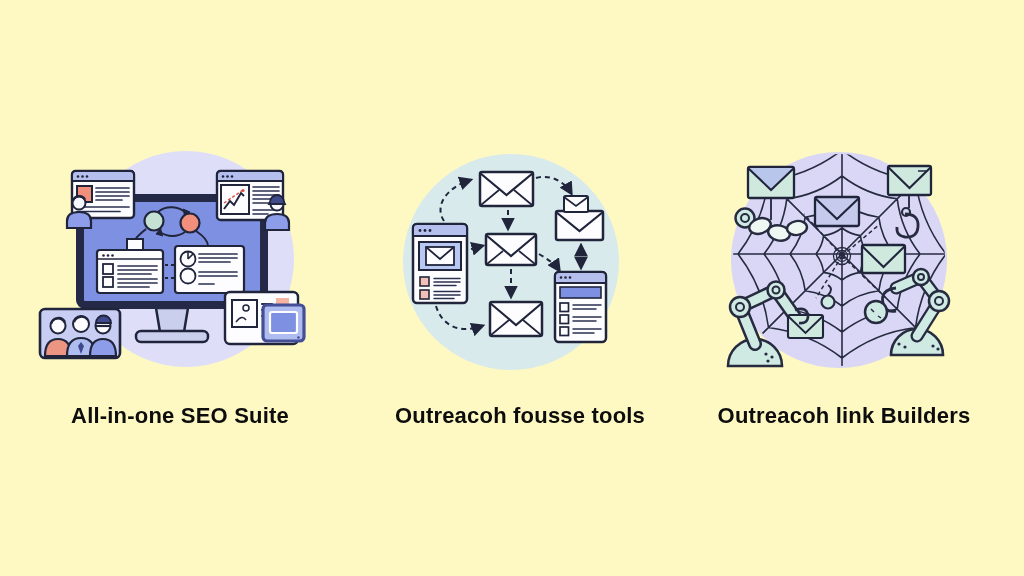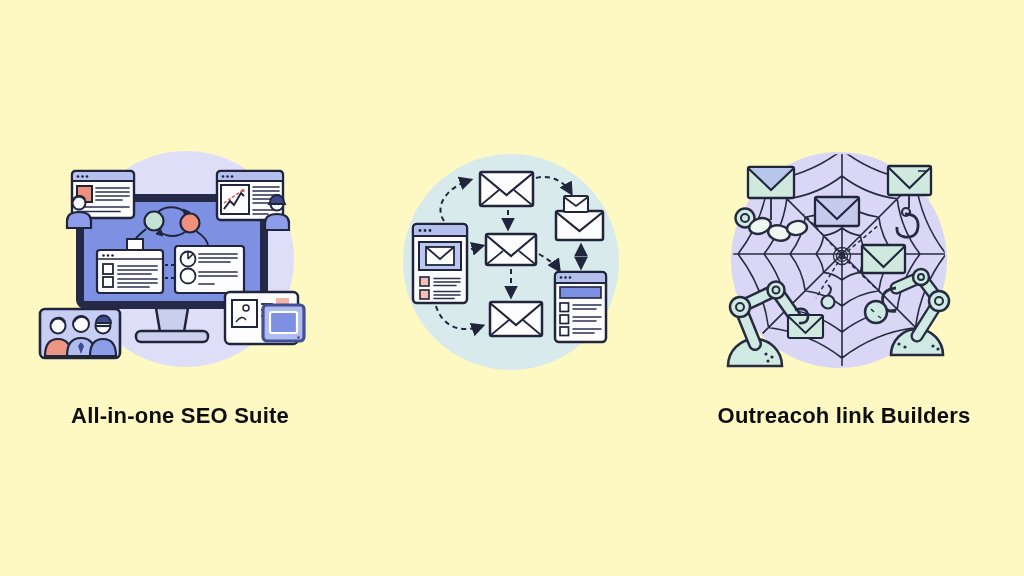--- a/index.html
+++ b/index.html
@@ -346,14 +346,15 @@
         <circle cx="221" cy="127" r="8" fill="#cfe9e3" stroke="#262b40" stroke-width="2.5"></circle>
         <circle cx="221" cy="127" r="3" fill="none" stroke="#262b40" stroke-width="2"></circle>
         <path d="M196 138 q-16 2 -13 15 q2 10 13 8" fill="none" stroke="#262b40" stroke-width="2.8"></path>
         <circle cx="176" cy="162" r="11" fill="#cfe9e3" stroke="#262b40" stroke-width="2.5"></circle>
         <path d="M171 159 l3 3 M178 166 l3 2" stroke="#262b40" stroke-width="1.5"></path>
       </g>
     </svg>
   </div>
 
   <div class="caption" style="left:180px">All-in-one SEO Suite</div>
+  <div class="caption" style="left:520px">Outreacoh fousse tools</div>
   <div class="caption" style="left:844px">Outreacoh link Builders</div>
 </div>
 
 </body></html>

